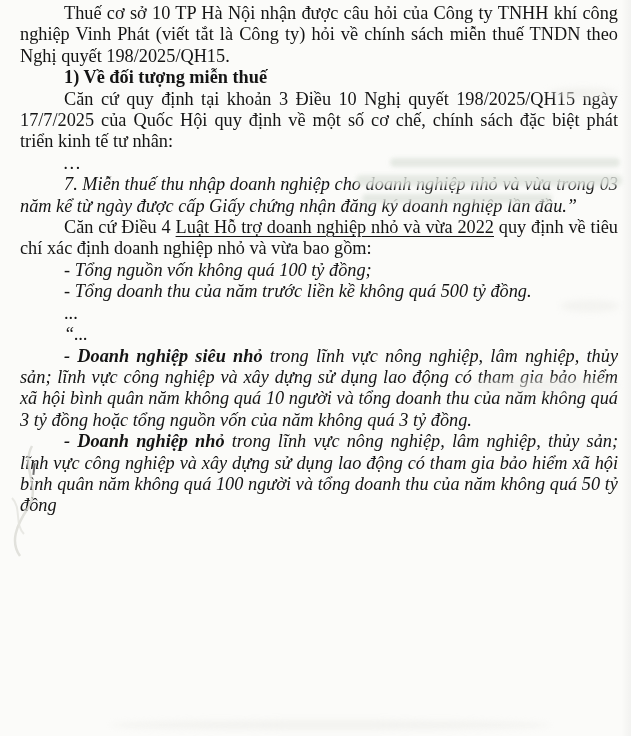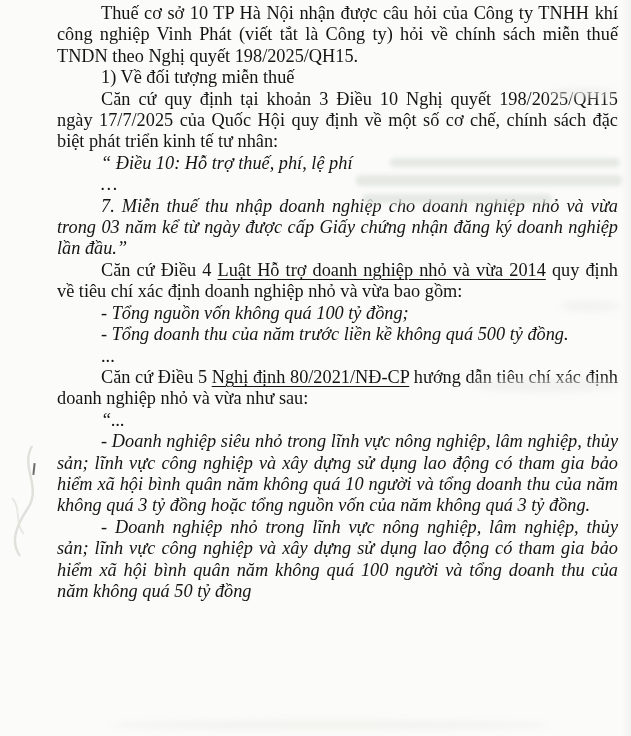--- a/index.html
+++ b/index.html
@@ -5,32 +5,31 @@
   html,body{margin:0;padding:0;}
   body{
     width:631px;height:736px;overflow:hidden;position:relative;
     background:#fbfbf9;
     font-family:"Liberation Serif","DejaVu Serif",serif;
   }
   .page{
     position:absolute;inset:0;
     padding:3px 13px 0 20px;
     box-sizing:border-box;
-    margin-left:37px;
   }
   .doc{
     font-size:18.3px;
     line-height:21.4px;
     color:#141414;
     text-align:justify;
   }
   .doc p{margin:0;text-indent:44px;}
-  .bold{font-weight:normal;}
+  .bold{font-weight:bold;}
   .it{font-style:italic;}
-  .bi{font-weight:normal;font-style:italic;}
+  .bi{font-weight:bold;font-style:italic;}
   .ul{text-decoration:underline;text-decoration-thickness:1.3px;text-underline-offset:3px;}
   .ellipsis-line{letter-spacing:2px;}
 
   
   .artifact{position:absolute;pointer-events:none;}
   .bleed-row{background:#e1e6df;filter:blur(2px);border-radius:5px;opacity:.85;}
   .smudge{background:#ebebe7;filter:blur(3px);border-radius:50%;}
   .tick{background:#4a4a4a;transform:rotate(6deg);opacity:.8;}
   .edge-shade{
     top:0;right:0;width:10px;height:100%;
@@ -43,40 +42,36 @@
 <div class="page">
   <div class="doc">
 
     <p>Thuế cơ sở 10 TP Hà Nội nhận được câu hỏi của Công ty TNHH khí công nghiệp Vinh Phát (viết tắt là Công ty) hỏi về chính sách miễn thuế TNDN theo Nghị quyết 198/2025/QH15.</p>
 
 
     <p class="bold">1) Về đối tượng miễn thuế</p>
 
     <p>Căn cứ quy định tại khoản 3 Điều 10 Nghị quyết 198/2025/QH15 ngày 17/7/2025 của Quốc Hội quy định về một số cơ chế, chính sách đặc biệt phát triển kinh tế tư nhân:</p>
 
-    <p class="it">“ Điều 10: Hỗ trợ thuế, phí, lệ phí</p>
 
     <p class="it ellipsis-line">…</p>
 
     <p class="it">7. Miễn thuế thu nhập doanh nghiệp cho doanh nghiệp nhỏ và vừa trong 03 năm kể từ ngày được cấp Giấy chứng nhận đăng ký doanh nghiệp lần đầu.”</p>
 
     <p>
-      <span>Căn cứ Điều 4 </span><span class="ul">Luật Hỗ trợ doanh nghiệp nhỏ và vừa 2014</span><span> quy định về tiêu chí xác định doanh nghiệp nhỏ và vừa bao gồm:</span>
+      <span>Căn cứ Điều 4 </span><span class="ul">Luật Hỗ trợ doanh nghiệp nhỏ và vừa 2022</span><span> quy định về tiêu chí xác định doanh nghiệp nhỏ và vừa bao gồm:</span>
     </p>
 
 
     <p class="it">- Tổng nguồn vốn không quá 100 tỷ đồng;</p>
 
     <p class="it">- Tổng doanh thu của năm trước liền kề không quá 500 tỷ đồng.</p>
 
     <p>...</p>
 
-    <p>
-      <span>Căn cứ Điều 5 </span><span class="ul">Nghị định 80/2021/NĐ-CP</span><span> hướng dẫn tiêu chí xác định doanh nghiệp nhỏ và vừa như sau:</span>
-    </p>
 
     <p class="it">“...</p>
 
     <p class="it">
       <span class="bi">- Doanh nghiệp siêu nhỏ</span><span> trong lĩnh vực nông nghiệp, lâm nghiệp, thủy sản; lĩnh vực công nghiệp và xây dựng sử dụng lao động có tham gia bảo hiểm xã hội bình quân năm không quá 10 người và tổng doanh thu của năm không quá 3 tỷ đồng hoặc tổng nguồn vốn của năm không quá 3 tỷ đồng.</span>
     </p>
 
 
     <p class="it">
       <span class="bi">- Doanh nghiệp nhỏ</span><span> trong lĩnh vực nông nghiệp, lâm nghiệp, thủy sản; lĩnh vực công nghiệp và xây dựng sử dụng lao động có tham gia bảo hiểm xã hội bình quân năm không quá 100 người và tổng doanh thu của năm không quá 50 tỷ đồng</span>

